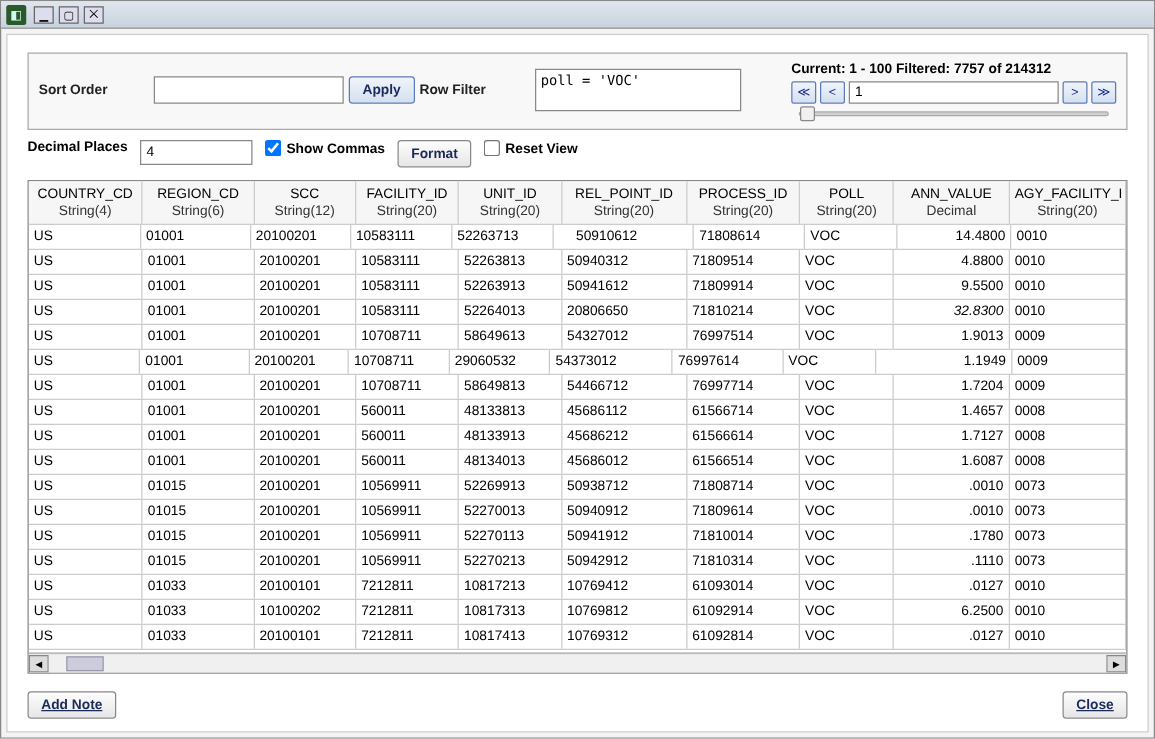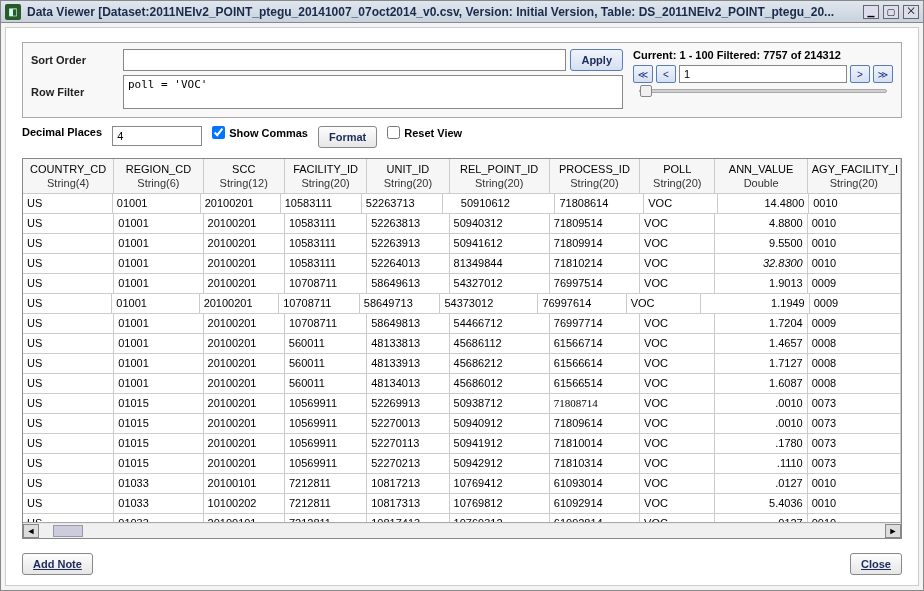--- a/index.html
+++ b/index.html
@@ -52,21 +52,21 @@
     border: 1px solid #ccc;
     overflow: hidden;
   }
   .top-panel {
     border: 1px solid #aaa;
     background: #f8f8f8;
     padding: 6px 8px 8px;
     display: flex;
     gap: 10px;
   }
-  .filter-col { flex: 1; display: flex; flex-direction: column; gap: 4px; }
+  .filter-col { flex: 1; display: flex; gap: 4px; }
   .filter-row { display: flex; align-items: center; gap: 4px; }
   .filter-label { width: 88px; text-align: left; color: #222; font-weight: bold; font-size: 11px; }
   .filter-input {
     flex: 1;
     height: 22px;
     border: 1px solid #888;
     padding: 2px 4px;
     font-size: 11px;
     background: #fff;
   }
@@ -186,21 +186,20 @@
     padding-top: 8px;
   }
 </style>
 </head>
 <body>
 
 <div class="window">
 
   <div class="titlebar">
     <div class="titlebar-icon">◧</div>
-    <div class="titlebar-text">Data Viewer [Dataset:2011NEIv2_POINT_ptegu_20141007_07oct2014_v0.csv, Version: Initial Version, Table: DS_2011NEIv2_POINT_ptegu_20...</div>
     <div class="titlebar-btns">
       <div class="titlebar-btn">▁</div>
       <div class="titlebar-btn">▢</div>
       <div class="titlebar-btn">⨉</div>
     </div>
   </div>
 
   <div class="content">
 
     <div class="top-panel">
@@ -283,21 +282,21 @@
           <div class="th" style="width: 91px;">
             <span class="col-name">PROCESS_ID</span>
             <span class="col-type">String(20)</span>
           </div>
           <div class="th" style="width: 76px;">
             <span class="col-name">POLL</span>
             <span class="col-type">String(20)</span>
           </div>
           <div class="th" style="width: 93px;">
             <span class="col-name">ANN_VALUE</span>
-            <span class="col-type">Double</span>
+            <span class="col-type">Decimal</span>
           </div>
           <div class="th" style="width: 94px;">
             <span class="col-name">AGY_FACILITY_I</span>
             <span class="col-type">String(20)</span>
           </div>
         </div>
       <div class="tbl-body" id="tbody">
           <div class="tbl-body-row">
             <div class="td" style="width: 92px;">US</div>
             <div class="td" style="width: 90px;">01001</div>
@@ -333,21 +332,21 @@
             <div class="td" style="width: 76px;">VOC</div>
             <div class="td num" style="width: 93px;">9.5500</div>
             <div class="td" style="width: 94px;">0010</div>
           </div>
           <div class="tbl-body-row">
             <div class="td" style="width: 92px;">US</div>
             <div class="td" style="width: 90px;">01001</div>
             <div class="td" style="width: 82px;">20100201</div>
             <div class="td" style="width: 83px;">10583111</div>
             <div class="td" style="width: 83px;">52264013</div>
-            <div class="td" style="width: 101px;">81349844</div>
+            <div class="td" style="width: 101px;">20806650</div>
             <div class="td" style="width: 91px;">71810214</div>
             <div class="td" style="width: 76px;">VOC</div>
             <div class="td num" style="width: 93px; font-style: italic;">32.8300</div>
             <div class="td" style="width: 94px;">0010</div>
           </div>
           <div class="tbl-body-row">
             <div class="td" style="width: 92px;">US</div>
             <div class="td" style="width: 90px;">01001</div>
             <div class="td" style="width: 82px;">20100201</div>
             <div class="td" style="width: 83px;">10708711</div>
@@ -356,21 +355,21 @@
             <div class="td" style="width: 91px;">76997514</div>
             <div class="td" style="width: 76px;">VOC</div>
             <div class="td num" style="width: 93px;">1.9013</div>
             <div class="td" style="width: 94px;">0009</div>
           </div>
           <div class="tbl-body-row">
             <div class="td" style="width: 92px;">US</div>
             <div class="td" style="width: 90px;">01001</div>
             <div class="td" style="width: 82px;">20100201</div>
             <div class="td" style="width: 83px;">10708711</div>
-            <div class="td" style="width: 83px;">58649713</div>
+            <div class="td" style="width: 83px;">29060532</div>
             <div class="td" style="width: 101px;">54373012</div>
             <div class="td" style="width: 91px;">76997614</div>
             <div class="td" style="width: 76px;">VOC</div>
             <div class="td num" style="width: 93px; margin-left: 19px;">1.1949</div>
             <div class="td" style="width: 94px;">0009</div>
           </div>
           <div class="tbl-body-row">
             <div class="td" style="width: 92px;">US</div>
             <div class="td" style="width: 90px;">01001</div>
             <div class="td" style="width: 82px;">20100201</div>
@@ -418,21 +417,21 @@
             <div class="td num" style="width: 93px;">1.6087</div>
             <div class="td" style="width: 94px;">0008</div>
           </div>
           <div class="tbl-body-row">
             <div class="td" style="width: 92px;">US</div>
             <div class="td" style="width: 90px;">01015</div>
             <div class="td" style="width: 82px;">20100201</div>
             <div class="td" style="width: 83px;">10569911</div>
             <div class="td" style="width: 83px;">52269913</div>
             <div class="td" style="width: 101px;">50938712</div>
-            <div class="td" style="width: 91px; font-family: Liberation Serif, serif;">71808714</div>
+            <div class="td" style="width: 91px;">71808714</div>
             <div class="td" style="width: 76px;">VOC</div>
             <div class="td num" style="width: 93px;">.0010</div>
             <div class="td" style="width: 94px;">0073</div>
           </div>
           <div class="tbl-body-row">
             <div class="td" style="width: 92px;">US</div>
             <div class="td" style="width: 90px;">01015</div>
             <div class="td" style="width: 82px;">20100201</div>
             <div class="td" style="width: 83px;">10569911</div>
             <div class="td" style="width: 83px;">52270013</div>
@@ -480,21 +479,21 @@
           </div>
           <div class="tbl-body-row">
             <div class="td" style="width: 92px;">US</div>
             <div class="td" style="width: 90px;">01033</div>
             <div class="td" style="width: 82px;">10100202</div>
             <div class="td" style="width: 83px;">7212811</div>
             <div class="td" style="width: 83px;">10817313</div>
             <div class="td" style="width: 101px;">10769812</div>
             <div class="td" style="width: 91px;">61092914</div>
             <div class="td" style="width: 76px;">VOC</div>
-            <div class="td num" style="width: 93px;">5.4036</div>
+            <div class="td num" style="width: 93px;">6.2500</div>
             <div class="td" style="width: 94px;">0010</div>
           </div>
           <div class="tbl-body-row">
             <div class="td" style="width: 92px;">US</div>
             <div class="td" style="width: 90px;">01033</div>
             <div class="td" style="width: 82px;">20100101</div>
             <div class="td" style="width: 83px;">7212811</div>
             <div class="td" style="width: 83px;">10817413</div>
             <div class="td" style="width: 101px;">10769312</div>
             <div class="td" style="width: 91px;">61092814</div>

